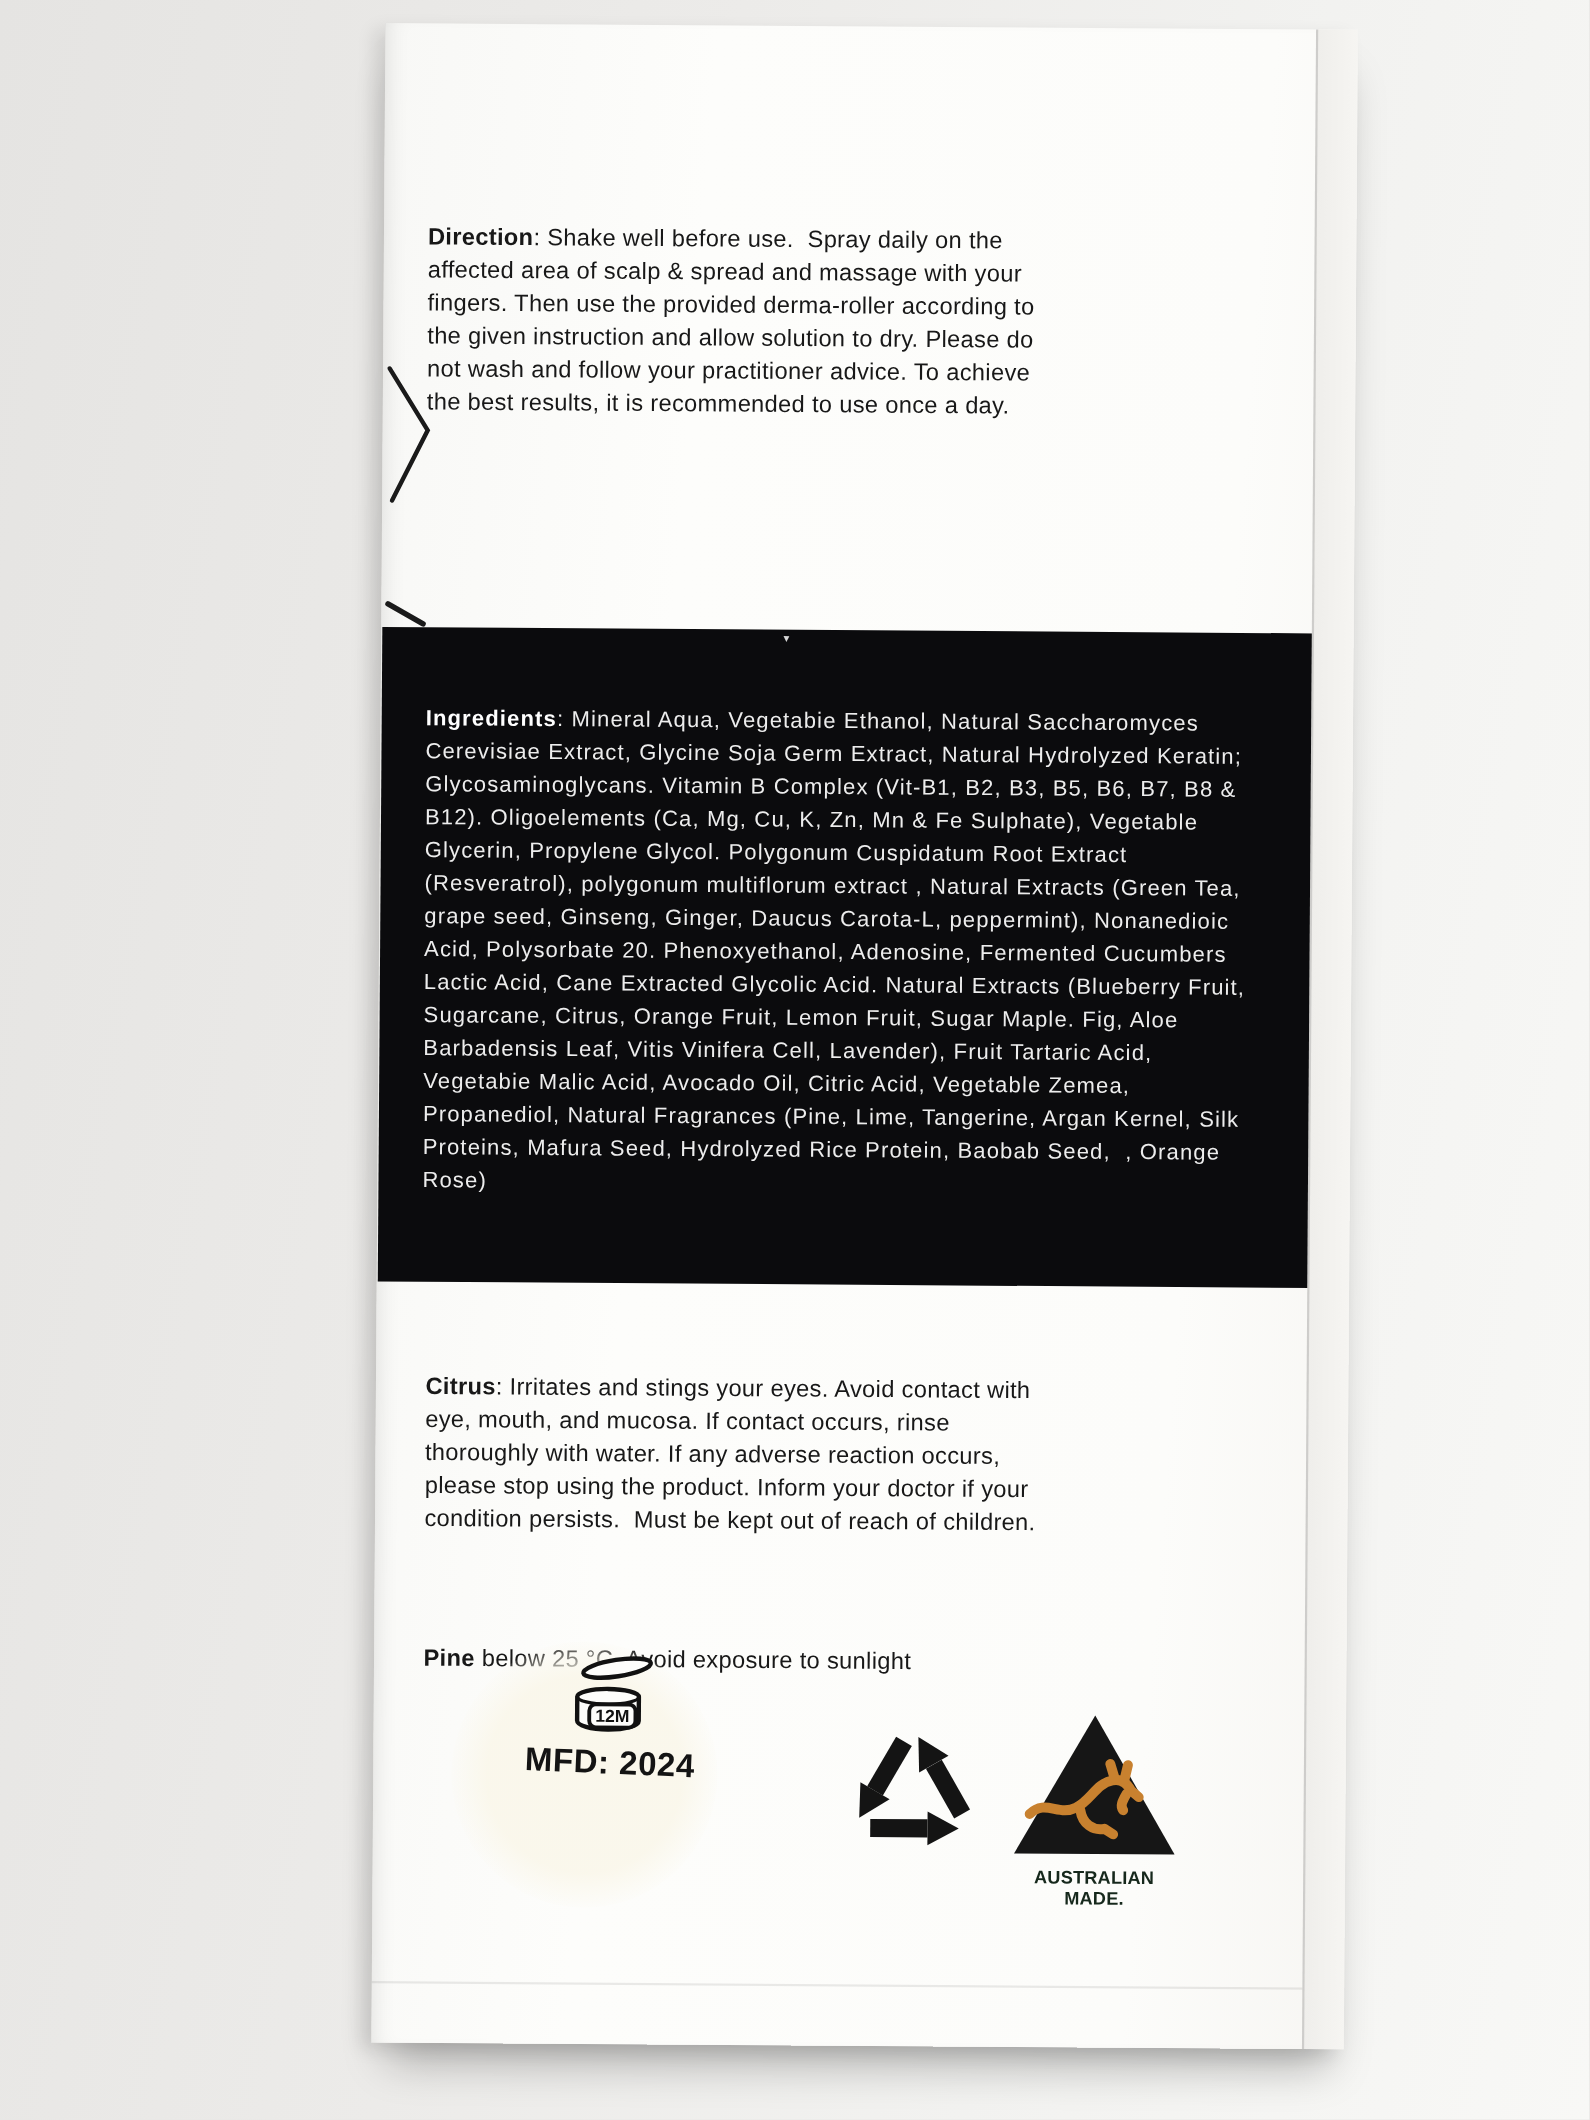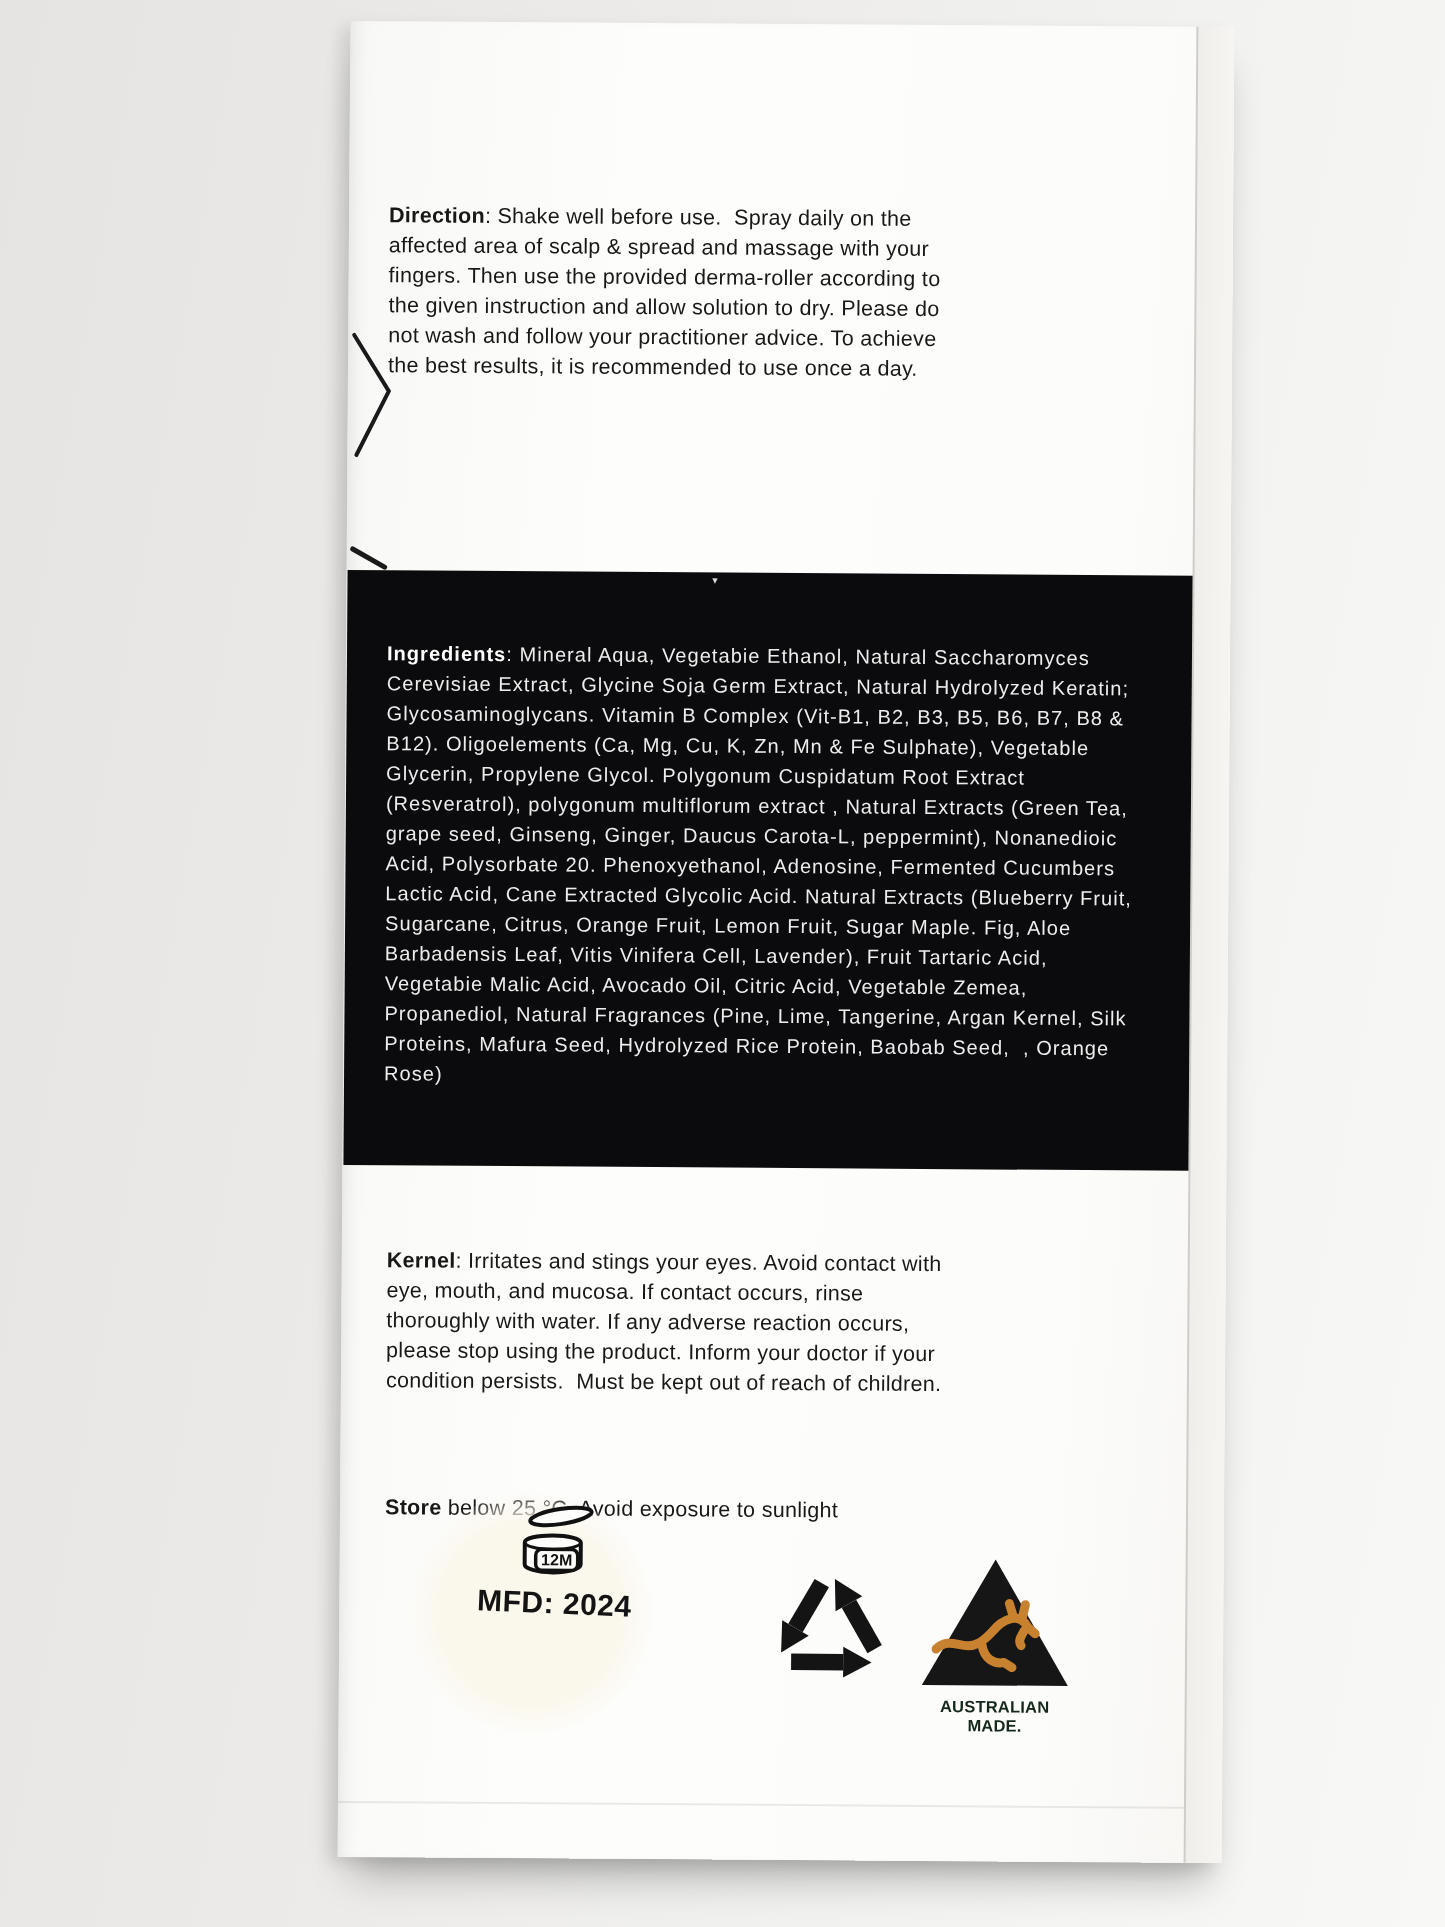--- a/index.html
+++ b/index.html
@@ -50,23 +50,23 @@
       <line x1="6" y1="228" x2="38" y2="246" stroke="#1a1a1a" stroke-width="5" stroke-linecap="round"></line>
     </svg>
 
     <p class="para direction"><span class="lead">Direction</span><span>: </span><span>Shake well before use.  Spray daily on the affected area of scalp &amp; spread and massage with your fingers. Then use the provided derma-roller according to the given instruction and allow solution to dry. Please do not wash and follow your practitioner advice. To achieve the best results, it is recommended to use once a day.</span></p>
 
     <div class="black-panel">
       <span class="print-mark">▼</span>
       <p class="ingredients"><span class="lead">Ingredients</span><span>: </span><span>Mineral Aqua, Vegetabie Ethanol, Natural Saccharomyces Cerevisiae Extract, Glycine Soja Germ Extract, Natural Hydrolyzed Keratin; Glycosaminoglycans. Vitamin B Complex (Vit-B1, B2, B3, B5, B6, B7, B8 &amp; B12). Oligoelements (Ca, Mg, Cu, K, Zn, Mn &amp; Fe Sulphate), Vegetable Glycerin, Propylene Glycol. Polygonum Cuspidatum Root Extract (Resveratrol), polygonum multiflorum extract , Natural Extracts (Green Tea, grape seed, Ginseng, Ginger, Daucus Carota-L, peppermint), Nonanedioic Acid, Polysorbate 20. Phenoxyethanol, Adenosine, Fermented Cucumbers Lactic Acid, Cane Extracted Glycolic Acid. Natural Extracts (Blueberry Fruit, Sugarcane, Citrus, Orange Fruit, Lemon Fruit, Sugar Maple. Fig, Aloe Barbadensis Leaf, Vitis Vinifera Cell, Lavender), Fruit Tartaric Acid, Vegetabie Malic Acid, Avocado Oil, Citric Acid, Vegetable Zemea, Propanediol, Natural Fragrances (Pine, Lime, Tangerine, Argan Kernel, Silk Proteins, Mafura Seed, Hydrolyzed Rice Protein, Baobab Seed,  , Orange Rose)</span></p>
     </div>
 
-    <p class="para warning"><span class="lead">Kernel</span><span>: </span><span>Irritates and stings your eyes. Avoid contact with eye, mouth, and mucosa. If contact occurs, rinse thoroughly with water. If any adverse reaction occurs, please stop using the product. Inform your doctor if your condition persists.  Must be kept out of reach of children.</span></p>
+    <p class="para warning"><span class="lead">Citrus</span><span>: </span><span>Irritates and stings your eyes. Avoid contact with eye, mouth, and mucosa. If contact occurs, rinse thoroughly with water. If any adverse reaction occurs, please stop using the product. Inform your doctor if your condition persists.  Must be kept out of reach of children.</span></p>
 
-    <p class="para storage"><span class="lead">Store</span><span> below 25 °C. Avoid exposure to sunlight</span></p>
+    <p class="para storage"><span class="lead">Pine</span><span> below 25 °C. Avoid exposure to sunlight</span></p>
 
     <div class="sticker"></div>
 
     <svg class="pao" width="90" height="88" viewBox="0 0 90 88">
       <g transform="rotate(-9 50 14)">
         <ellipse cx="50" cy="14" rx="31" ry="7.5" fill="#fdfdfb" stroke="#111" stroke-width="4"></ellipse>
       </g>
       <path d="M14,40 a28,7 0 0 1 56,0 v22 a28,8 0 0 1 -56,0 z" fill="#fdfdfb" stroke="#111" stroke-width="4"></path>
       <path d="M14,40 a28,7 0 0 0 56,0" fill="none" stroke="#111" stroke-width="3"></path>
       <rect x="25" y="47" width="42" height="21" rx="6" fill="#fdfdfb" stroke="#111" stroke-width="3.5"></rect>

